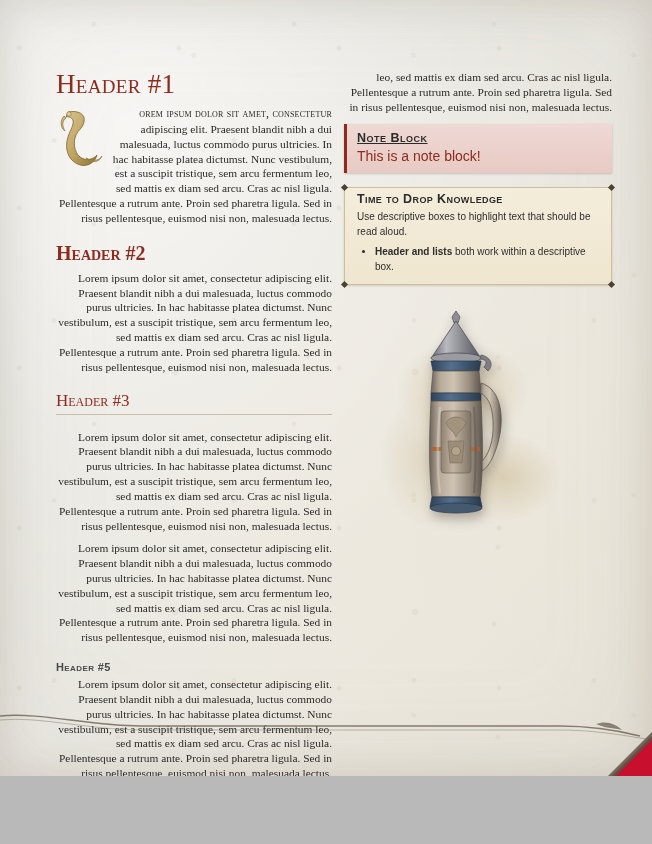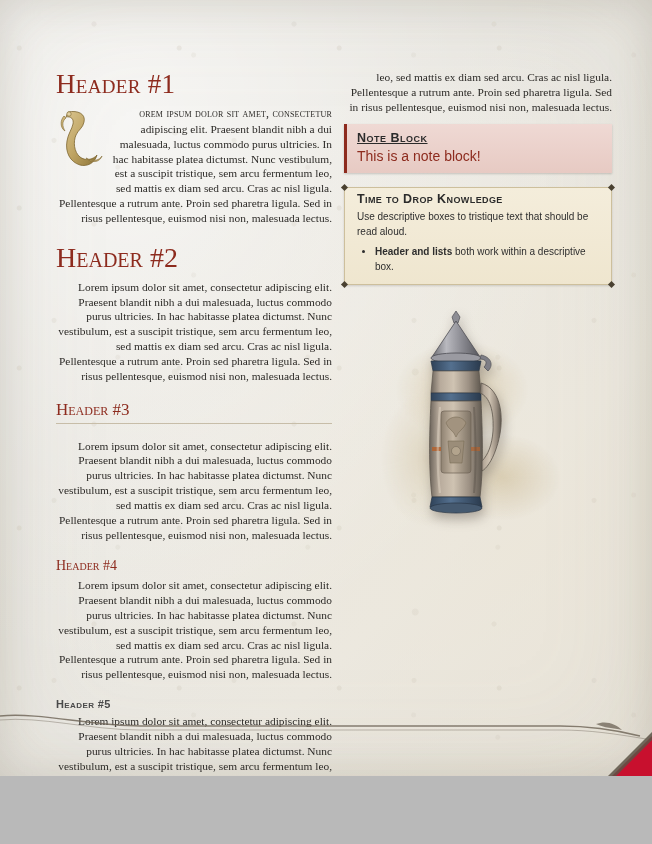--- a/index.html
+++ b/index.html
@@ -80,23 +80,23 @@
     font-size: 27px;
     letter-spacing: .3px;
     margin: 0 0 8px 0;
     font-weight: normal;
     line-height: 1.05;
   }
   .h2 {
     font-family: "Liberation Serif", serif;
     font-variant: small-caps;
     color: #8d2b1e;
-    font-size: 28px;
+    font-size: 20px;
     margin: 16px 0 6px 0;
-    font-weight: normal;
+    font-weight: bold;
   }
   .h3 {
     font-family: "Liberation Serif", serif;
     font-variant: small-caps;
     color: #8d2b1e;
     font-size: 17px;
     margin: 16px 0 15px 0;
     font-weight: normal;
     border-bottom: 1px solid #c7bda8;
     padding-bottom: 3px;
@@ -299,21 +299,20 @@
         </span>
         <p class="body"><span class="smallcaps-lead">orem ipsum dolor sit amet, consectetur</span><span> adipiscing elit. Praesent blandit nibh a dui malesuada, luctus commodo purus ultricies. In hac habitasse platea dictumst. Nunc vestibulum, est a suscipit tristique, sem arcu fermentum leo, sed mattis ex diam sed arcu. Cras ac nisl ligula. Pellentesque a rutrum ante. Proin sed pharetra ligula. Sed in risus pellentesque, euismod nisi non, malesuada lectus.</span></p>
       </div>
 
       <h2 class="h2">Header #2</h2>
       <p class="body">Lorem ipsum dolor sit amet, consectetur adipiscing elit. Praesent blandit nibh a dui malesuada, luctus commodo purus ultricies. In hac habitasse platea dictumst. Nunc vestibulum, est a suscipit tristique, sem arcu fermentum leo, sed mattis ex diam sed arcu. Cras ac nisl ligula. Pellentesque a rutrum ante. Proin sed pharetra ligula. Sed in risus pellentesque, euismod nisi non, malesuada lectus.</p>
 
       <h3 class="h3">Header #3</h3>
       <p class="body">Lorem ipsum dolor sit amet, consectetur adipiscing elit. Praesent blandit nibh a dui malesuada, luctus commodo purus ultricies. In hac habitasse platea dictumst. Nunc vestibulum, est a suscipit tristique, sem arcu fermentum leo, sed mattis ex diam sed arcu. Cras ac nisl ligula. Pellentesque a rutrum ante. Proin sed pharetra ligula. Sed in risus pellentesque, euismod nisi non, malesuada lectus.</p>
 
-      <h4 class="h4">Header #4</h4>
       <p class="body">Lorem ipsum dolor sit amet, consectetur adipiscing elit. Praesent blandit nibh a dui malesuada, luctus commodo purus ultricies. In hac habitasse platea dictumst. Nunc vestibulum, est a suscipit tristique, sem arcu fermentum leo, sed mattis ex diam sed arcu. Cras ac nisl ligula. Pellentesque a rutrum ante. Proin sed pharetra ligula. Sed in risus pellentesque, euismod nisi non, malesuada lectus.</p>
 
       <h5 class="h5">Header #5</h5>
       <p class="body">Lorem ipsum dolor sit amet, consectetur adipiscing elit. Praesent blandit nibh a dui malesuada, luctus commodo purus ultricies. In hac habitasse platea dictumst. Nunc vestibulum, est a suscipit tristique, sem arcu fermentum leo, sed mattis ex diam sed arcu. Cras ac nisl ligula. Pellentesque a rutrum ante. Proin sed pharetra ligula. Sed in risus pellentesque, euismod nisi non, malesuada lectus.</p>
 
       <h5 class="h5b">Header #5</h5>
       <p class="body">Lorem ipsum dolor sit amet, consectetur adipiscing elit. Praesent blandit nibh a dui malesuada, luctus commodo purus ultricies. In hac habitasse platea dictumst. Nunc vestibulum, est a suscipit tristique, sem arcu fermentum</p>
     </div>
 
     <div class="col-right">
@@ -324,21 +323,21 @@
         <div class="note-title">Note Block</div>
         <div class="note-text">This is a note block!</div>
       </div>
 
       <div class="desc-box">
         <span class="corner tl"></span>
         <span class="corner tr"></span>
         <span class="corner bl"></span>
         <span class="corner br"></span>
         <div class="desc-title">Time to Drop Knowledge</div>
-        <p class="desc-text">Use descriptive boxes to tristique text that should be read aloud.</p>
+        <p class="desc-text">Use descriptive boxes to highlight text that should be read aloud.</p>
         <ul class="desc-list">
           <li><b>Header and lists</b><span> both work within a descriptive box.</span></li>
         </ul>
       </div>
 
       <div class="illus-wrap">
         <div class="splat"></div>
         <div class="stein">
           <svg width="120" height="240" viewBox="0 0 120 240" xmlns="http://www.w3.org/2000/svg">
             <defs>

